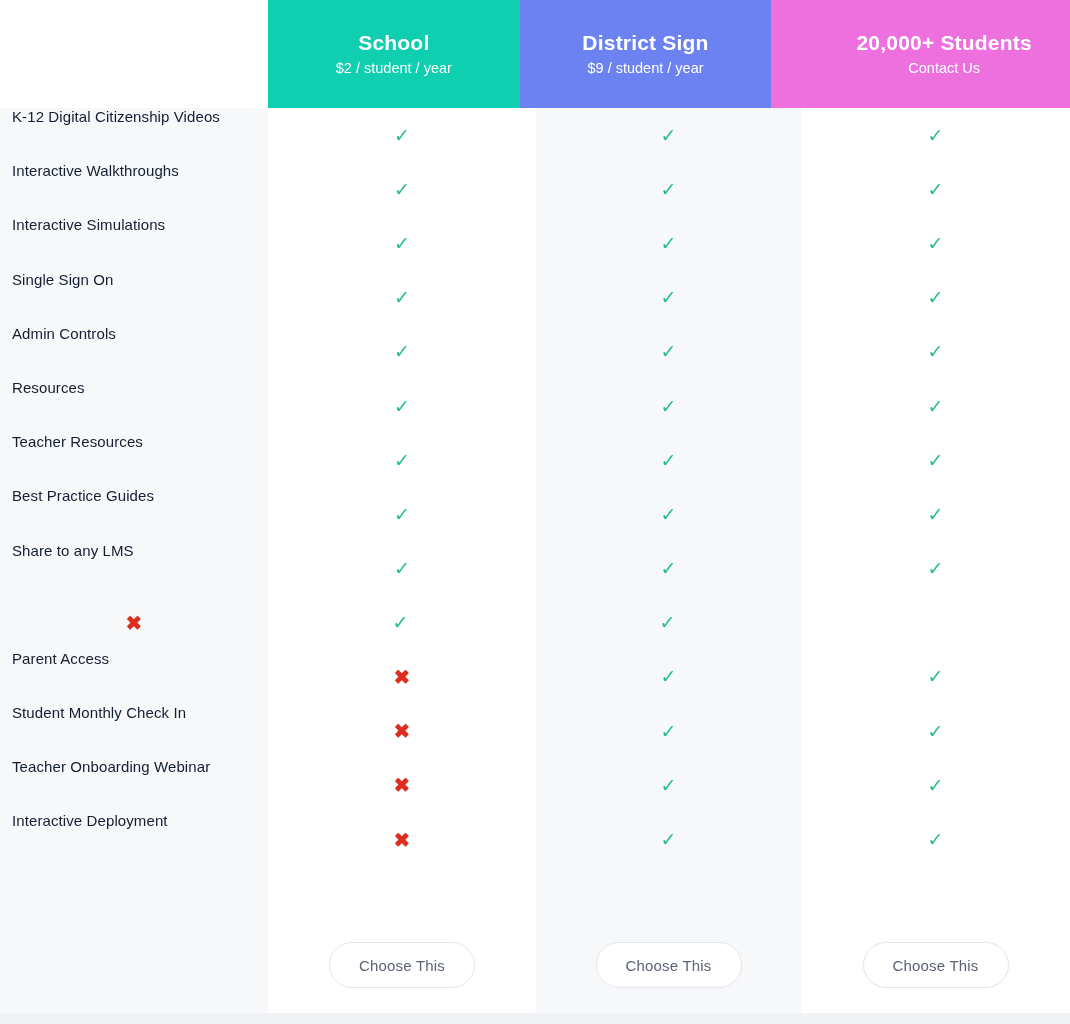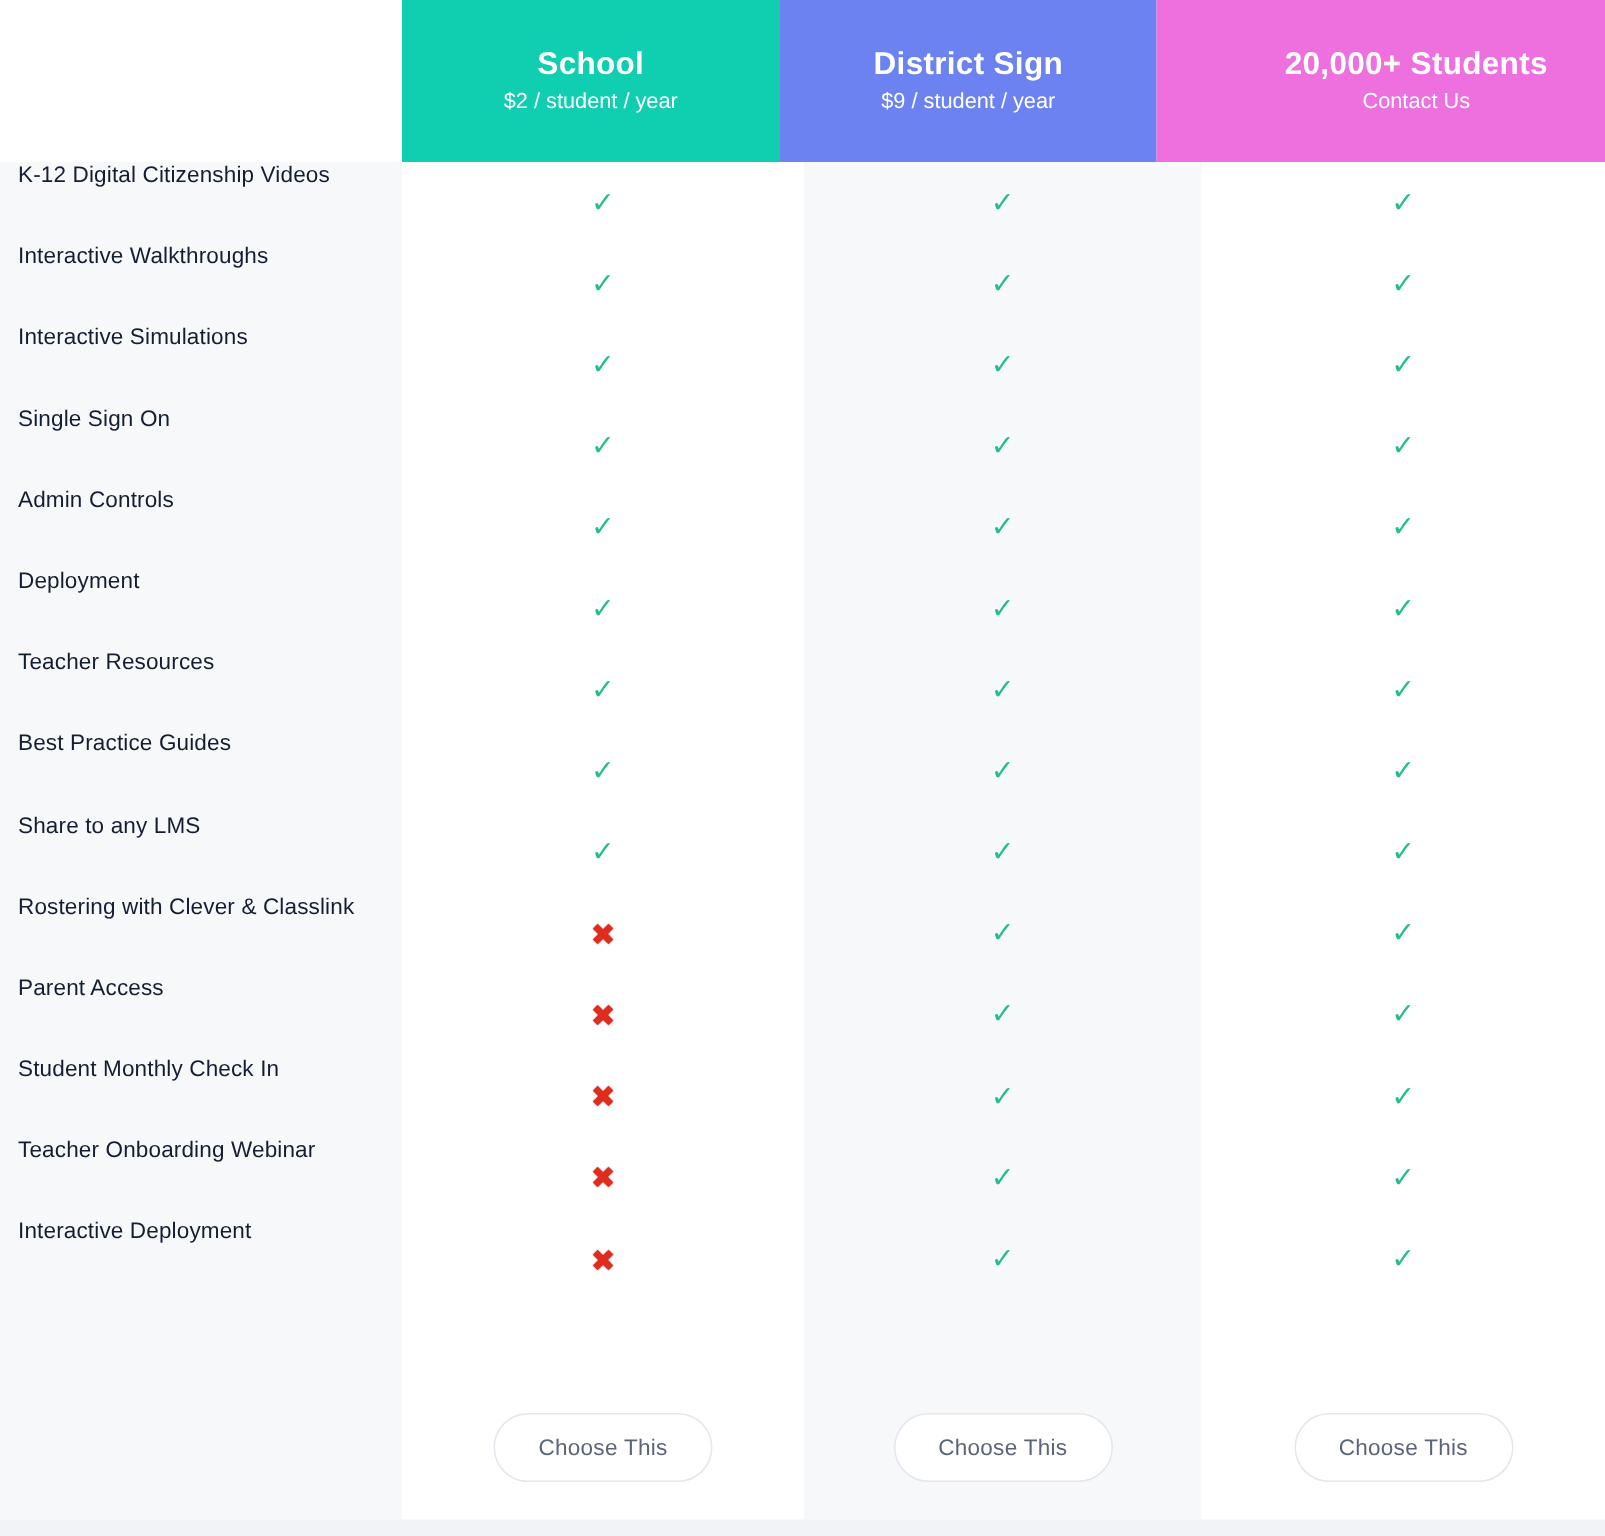--- a/index.html
+++ b/index.html
@@ -255,21 +255,21 @@
           <span class="mark-yes">✓</span>
         </div>
         <div class="fcell c1">
           <span class="mark-yes">✓</span>
         </div>
         <div class="fcell c2">
           <span class="mark-yes">✓</span>
         </div>
       </div>
       <div class="frow">
-        <div class="fname">Deployment</div>
+        <div class="fname">Resources</div>
         <div class="fcell c0">
           <span class="mark-yes">✓</span>
         </div>
         <div class="fcell c1">
           <span class="mark-yes">✓</span>
         </div>
         <div class="fcell c2">
           <span class="mark-yes">✓</span>
         </div>
       </div>
@@ -303,21 +303,20 @@
           <span class="mark-yes">✓</span>
         </div>
         <div class="fcell c1">
           <span class="mark-yes">✓</span>
         </div>
         <div class="fcell c2">
           <span class="mark-yes">✓</span>
         </div>
       </div>
       <div class="frow">
-        <div class="fname">Rostering with Clever &amp; Classlink</div>
         <div class="fcell c0">
           <span class="mark-no">✖</span>
         </div>
         <div class="fcell c1">
           <span class="mark-yes">✓</span>
         </div>
         <div class="fcell c2">
           <span class="mark-yes">✓</span>
         </div>
       </div>

